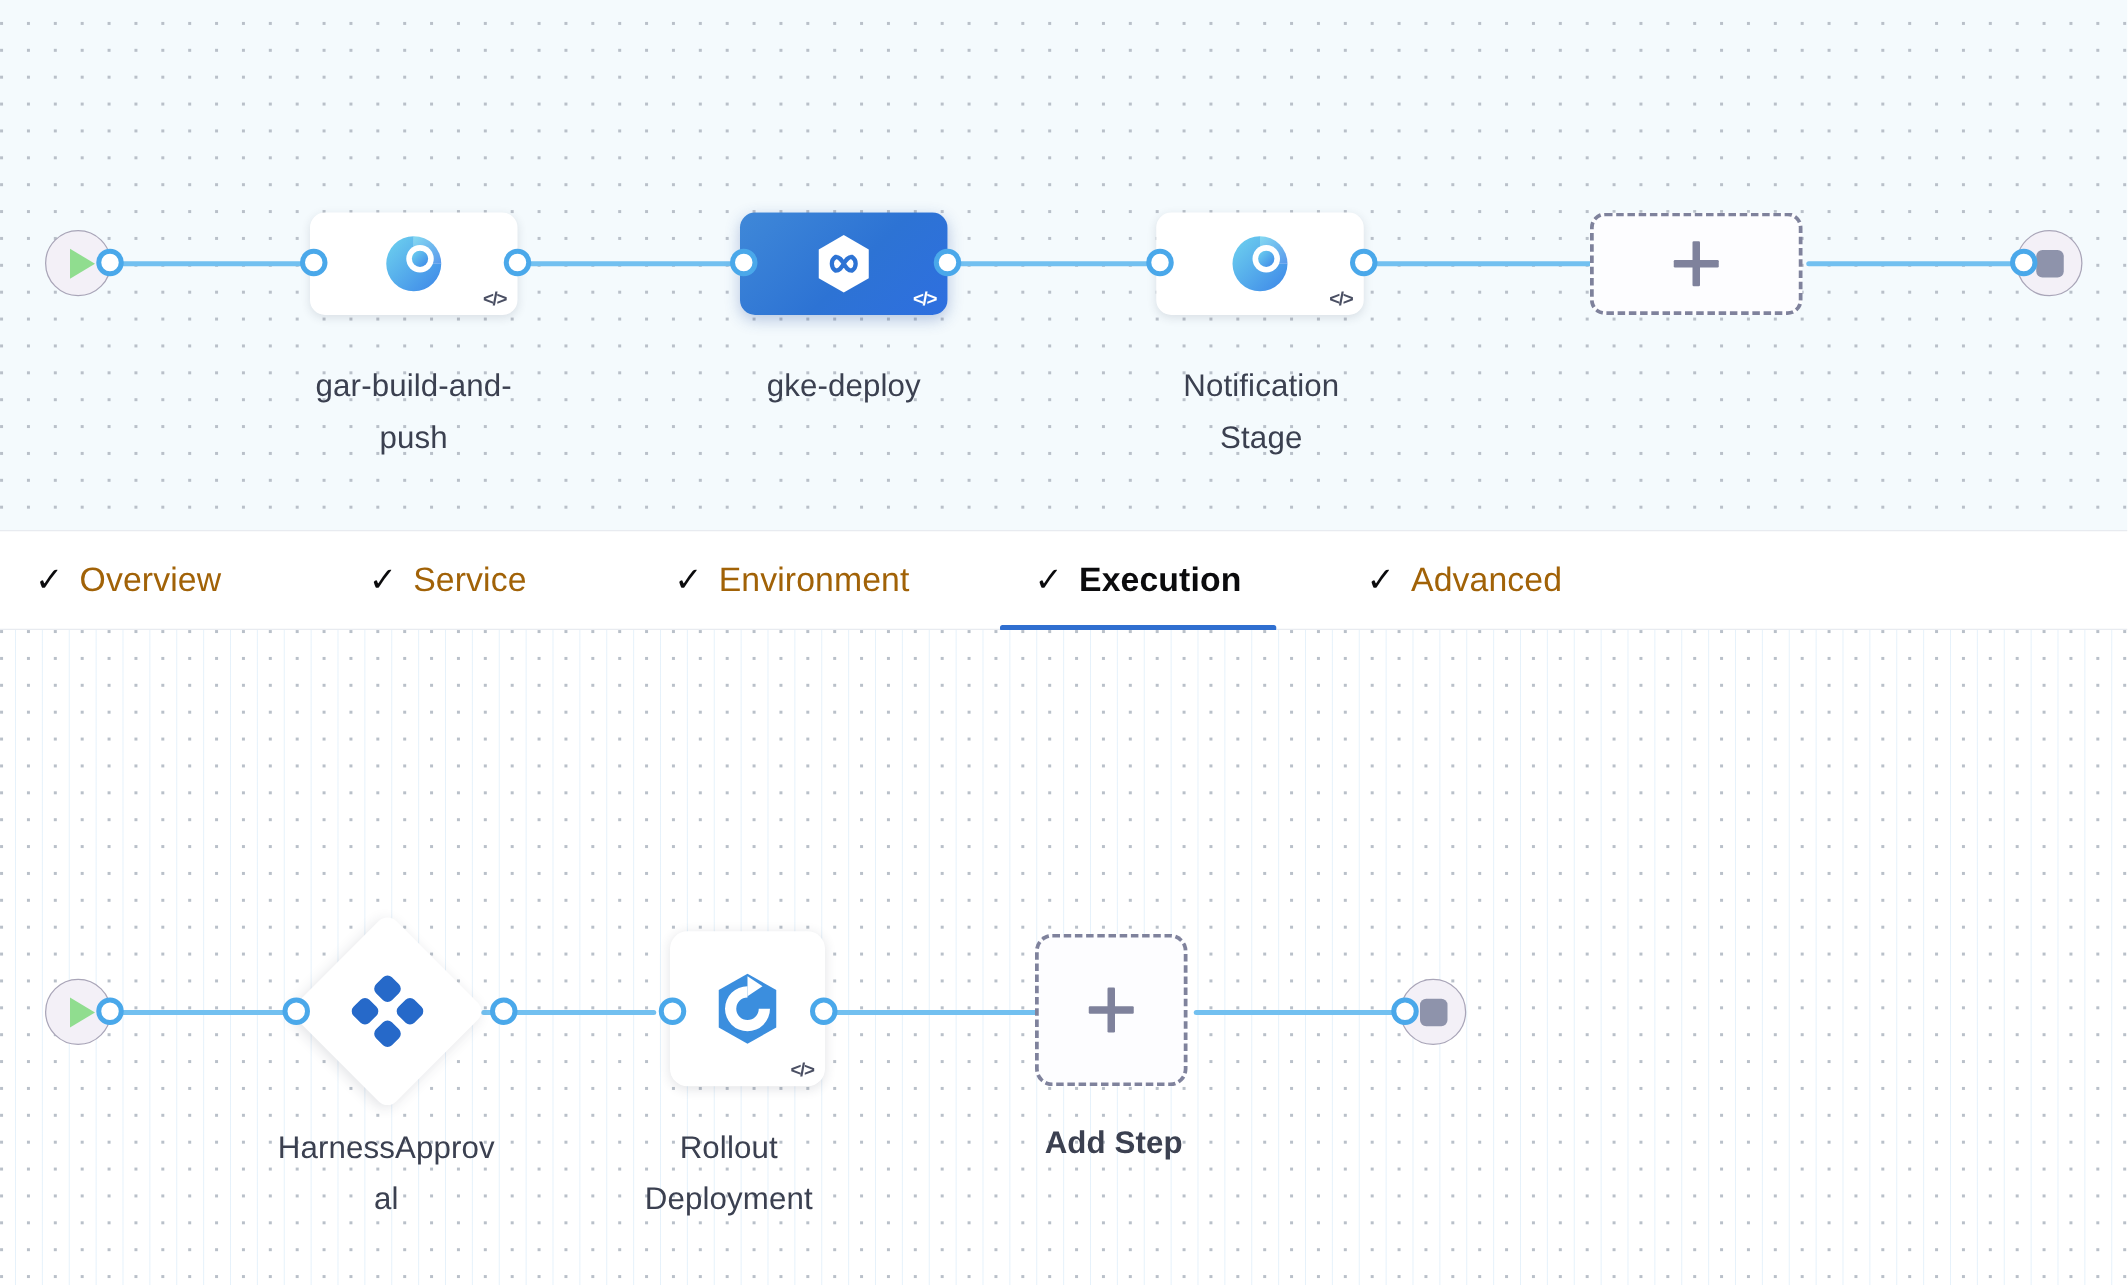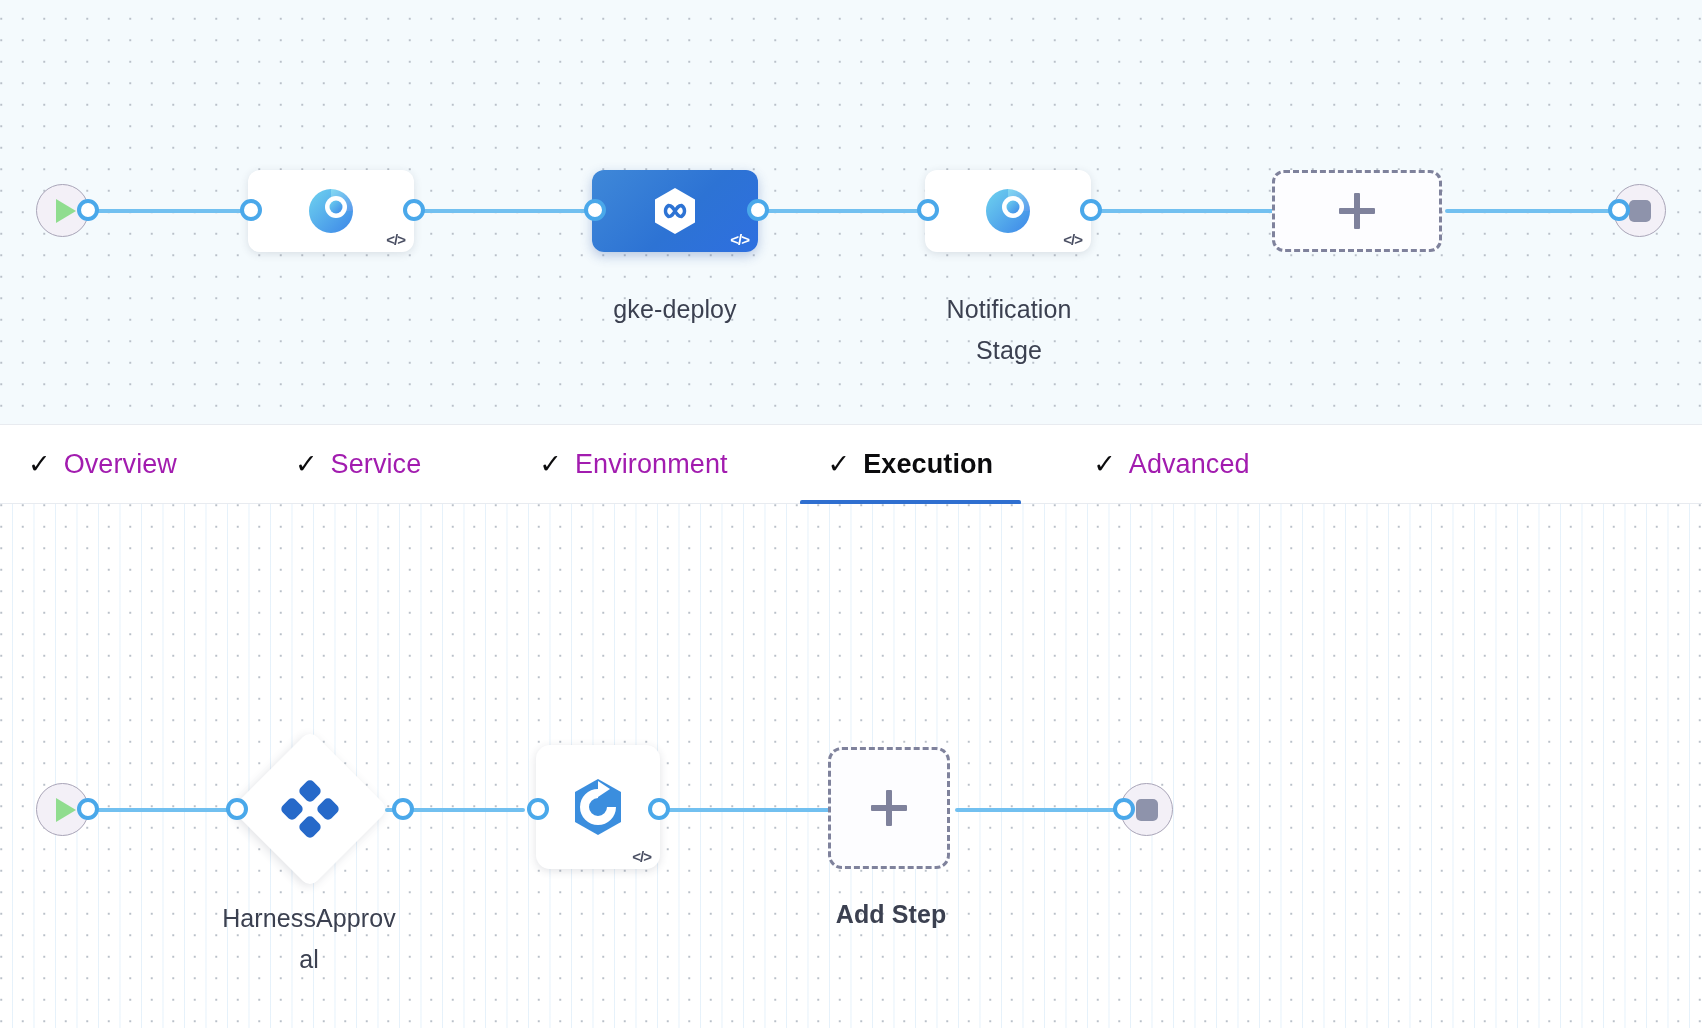--- a/index.html
+++ b/index.html
@@ -50,21 +50,21 @@
     display: flex; align-items: center; gap: 13px;
     padding: 0 28px;
     cursor: pointer;
     white-space: nowrap;
   }
   .tab .check {
     font-size: 27px; line-height: 1; color: #0b0b0d;
     font-weight: 400;
   }
   .tab .tab-label {
-    font-size: 27px; color: #a21caf; letter-spacing: .1px;
+    font-size: 27px; color: #a16207; letter-spacing: .1px;
   }
   .tab.active .tab-label { font-weight: 700; color: #0b0b0d; }
   .tab.active::after {
     content: ""; position: absolute; left: 0; right: 0; bottom: -1px;
     height: 5px; background: #2f6fd0; border-radius: 2px;
   }
 
   
   .link {
     position: absolute; height: 4px; background: #72c0f0;
@@ -198,20 +198,24 @@
           <path d="M26 4a22 22 0 1 0 22 22h-22z" fill="url(#csg1)"></path>
           <path d="M26 4a22 22 0 0 1 22 22h-22z" fill="url(#csg1)" opacity=".85"></path>
           <circle cx="31" cy="22" r="11" fill="#ffffff"></circle>
           <circle cx="31" cy="22" r="6.5" fill="url(#csg1)"></circle>
         </svg>
       </span>
       <span class="code-badge">&lt;/&gt;</span>
     </div>
     <div class="dot" style="left:240px; top:199px;"></div>
     <div class="dot" style="left:403px; top:199px;"></div>
+    <div class="caption" style="left:218px; top:289px; width:226px;">
+      <div>gar-build-and-</div>
+      <div>push</div>
+    </div>
 
     <div class="stage-card selected" style="left:592px; top:170px;">
       <span>
         <svg class="icon-svg" width="52" height="52" viewBox="0 0 52 52">
           <path d="M26 3 46 14.5v23L26 49 6 37.5v-23z" fill="#ffffff"></path>
           <path d="M19.5 20.5a6.5 6.5 0 0 0 0 11c3.2 0 4.6-2.3 6.5-5.5 1.9-3.2 3.3-5.5 6.5-5.5a6.5 6.5 0 0 1 0 11c-3.2 0-4.6-2.3-6.5-5.5-1.9-3.2-3.3-5.5-6.5-5.5z" fill="none" stroke="#2d73d4" stroke-width="3.4" stroke-linecap="round"></path>
         </svg>
       </span>
       <span class="code-badge">&lt;/&gt;</span>
     </div>
@@ -316,20 +320,24 @@
         <svg class="icon-svg" width="62" height="62" viewBox="0 0 62 62">
           <path d="M31 3 54 16v30L31 59 8 46V16z" fill="#3b8ede"></path>
           <path d="M31 13a18 18 0 1 0 18 18h-9a9 9 0 1 1-9-9z" fill="#ffffff"></path>
           <path d="M31 5v16l12-8z" fill="#ffffff"></path>
         </svg>
       </span>
       <span class="code-badge">&lt;/&gt;</span>
     </div>
     <div class="dot" style="left:527px; top:294px;"></div>
     <div class="dot" style="left:648px; top:294px;"></div>
+    <div class="caption" style="left:470px; top:394px; width:226px;">
+      <div>Rollout</div>
+      <div>Deployment</div>
+    </div>
 
     <div class="add-node step-size" style="left:828px; top:243px;">
       <div class="plus"></div>
     </div>
     <div class="caption" style="left:778px; top:390px; width:226px;font-weight:bold;">Add Step</div>
 
     <div class="terminal" style="left:1120px; top:279px;">
       <div class="stop-sq"></div>
     </div>
     <div class="dot" style="left:1113px; top:294px;"></div>

